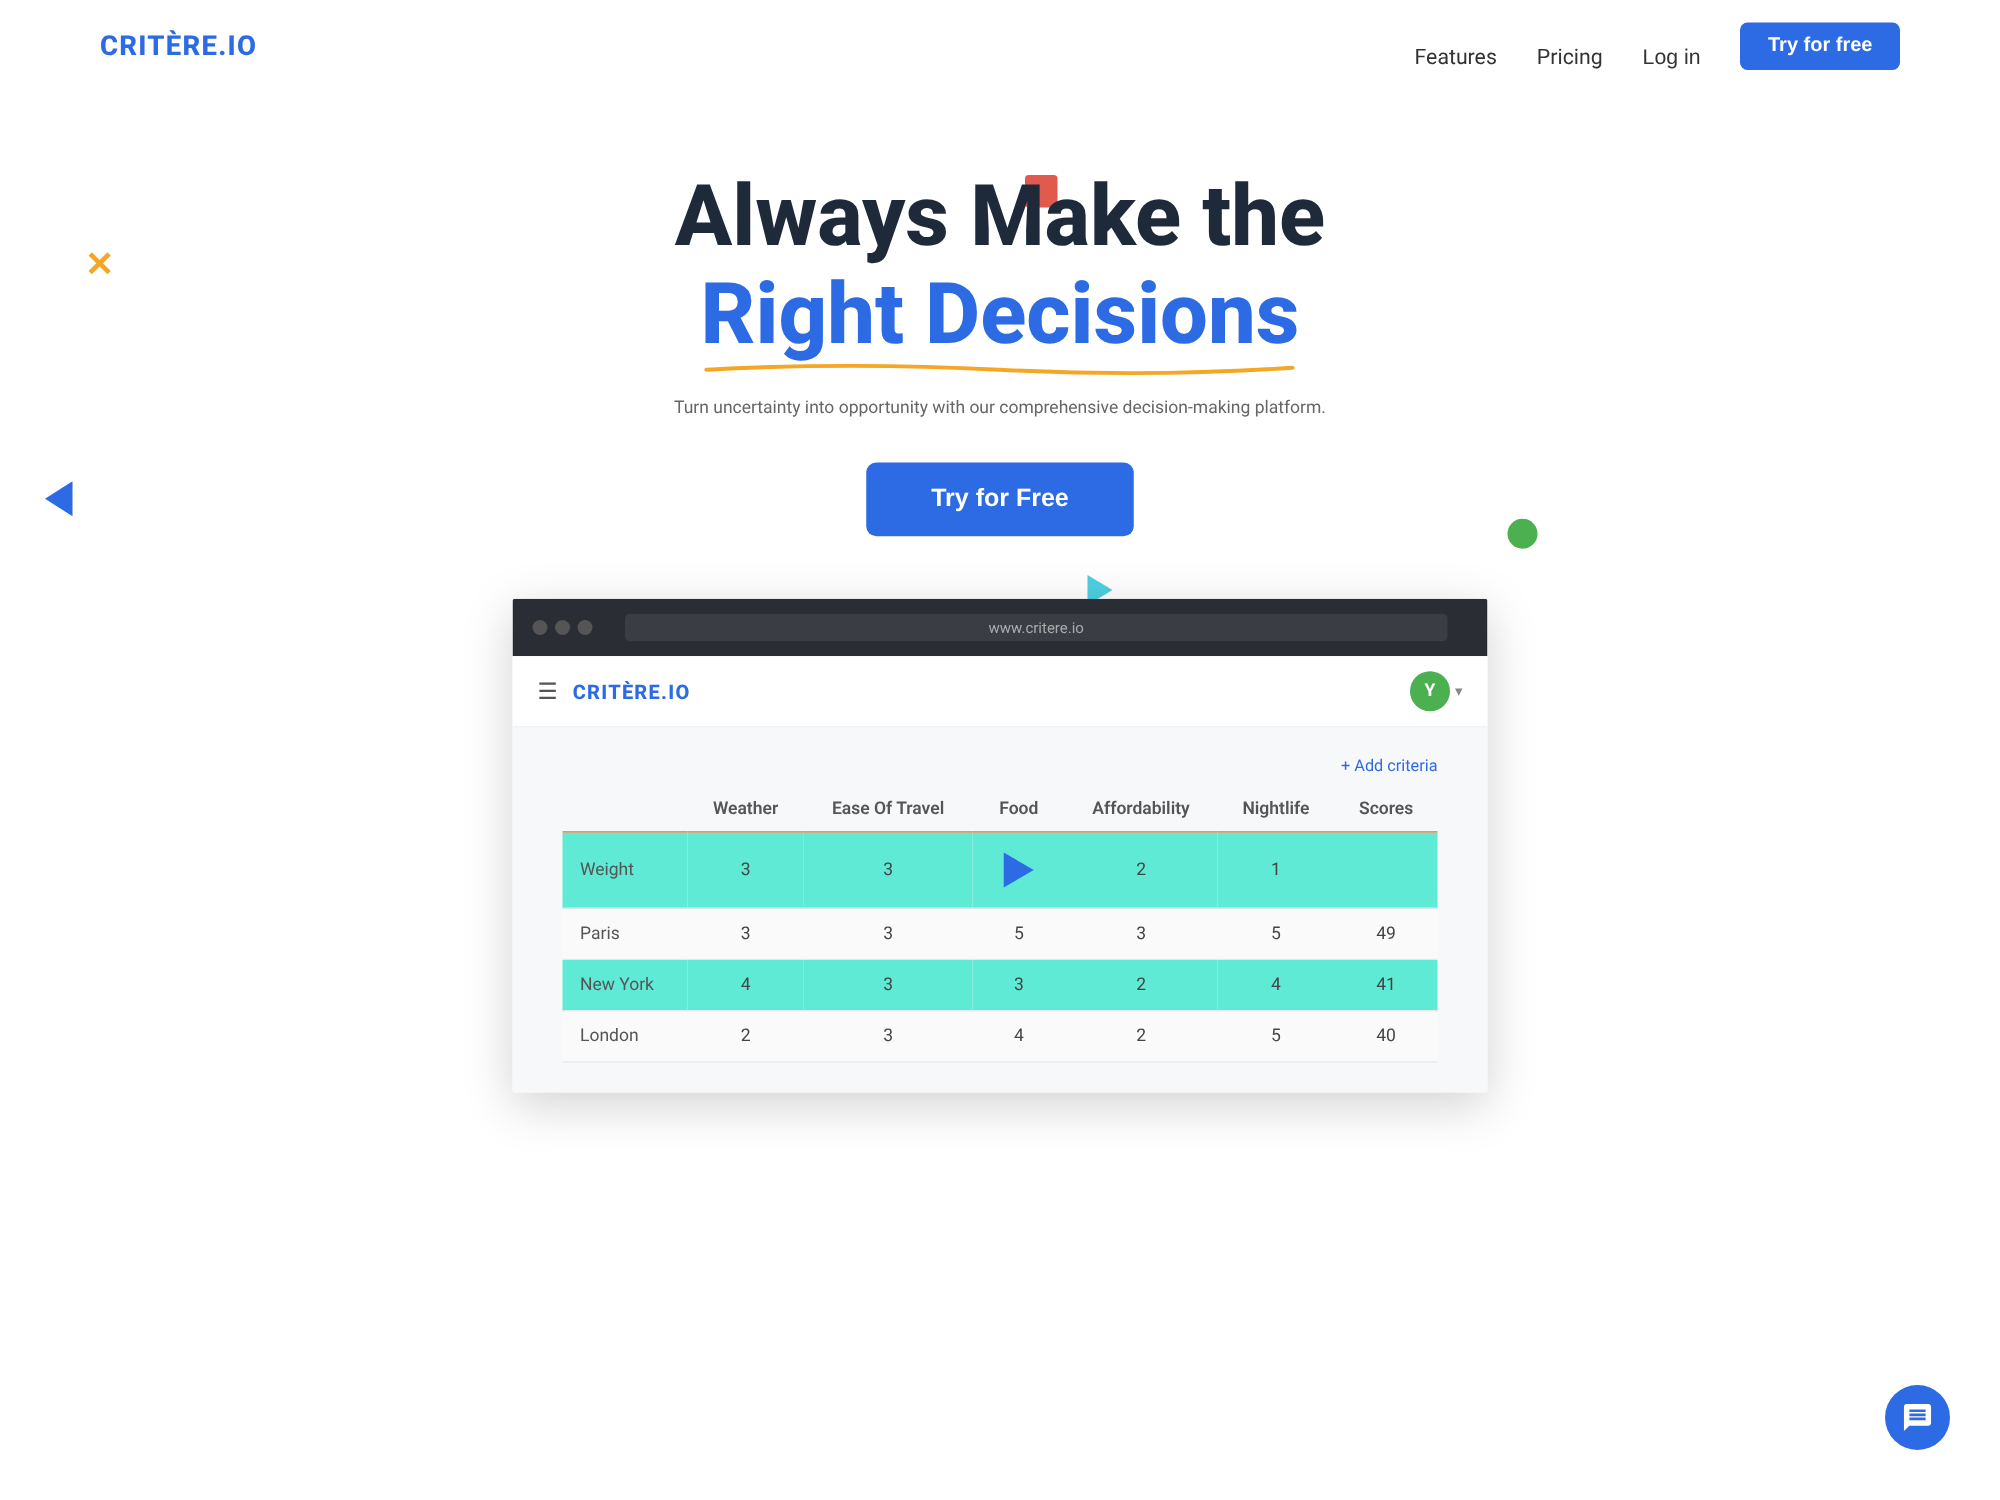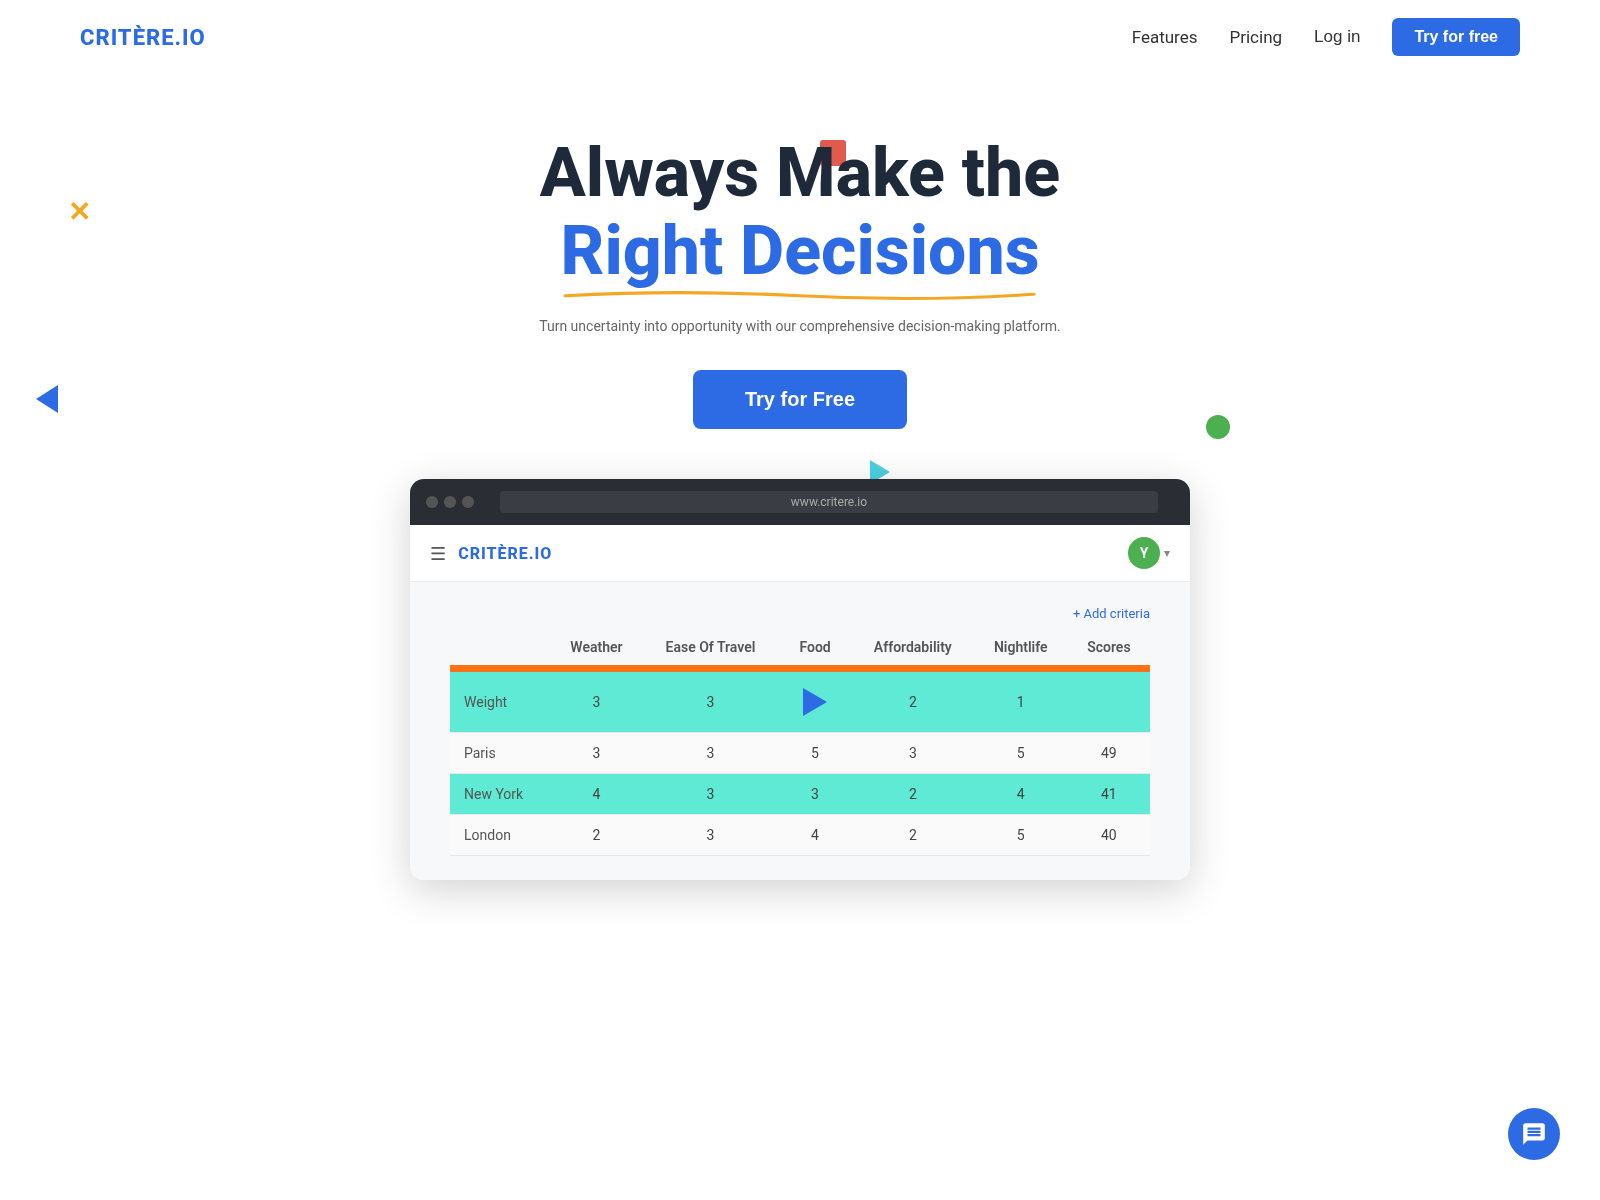--- a/index.html
+++ b/index.html
@@ -26,21 +26,21 @@
       font-weight: 800;
       color: #2d6be4;
       letter-spacing: 1px;
       text-transform: uppercase;
     }
     .logo span {
       color: #2d6be4;
     }
     .nav-right {
       display: flex;
-      align-items: center;
+      align-items: flex-end;
       gap: 32px;
     }
     .nav-link {
       font-size: 17px;
       color: #333;
       text-decoration: none;
       cursor: pointer;
     }
     .nav-login {
       font-size: 17px;
@@ -166,21 +166,21 @@
     .shape-chat svg {
       width: 26px;
       height: 26px;
       fill: white;
     }
 
     
     .browser-wrap {
       margin: 30px auto 0;
       width: 780px;
-      border-radius: 14px;
+      border-radius: 2px;
       overflow: hidden;
       box-shadow: 0 10px 40px rgba(0,0,0,0.18);
     }
     .browser-bar {
       background: #2a2d33;
       padding: 12px 16px;
       display: flex;
       align-items: center;
       gap: 10px;
     }
@@ -271,21 +271,21 @@
       width: 100%;
       border-collapse: collapse;
       font-size: 14px;
     }
     .criteria-table th {
       padding: 10px 14px;
       text-align: center;
       color: #555;
       font-weight: 600;
       background: #f7f8fa;
-      border-bottom: 7px solid #f97316;
+      border-bottom: 1px solid #f97316;
     }
     .criteria-table th:first-child {
       text-align: left;
     }
     .criteria-table td {
       padding: 12px 14px;
       text-align: center;
       color: #444;
       border-bottom: 1px solid #e5e7eb;
       background: #5eead4;

